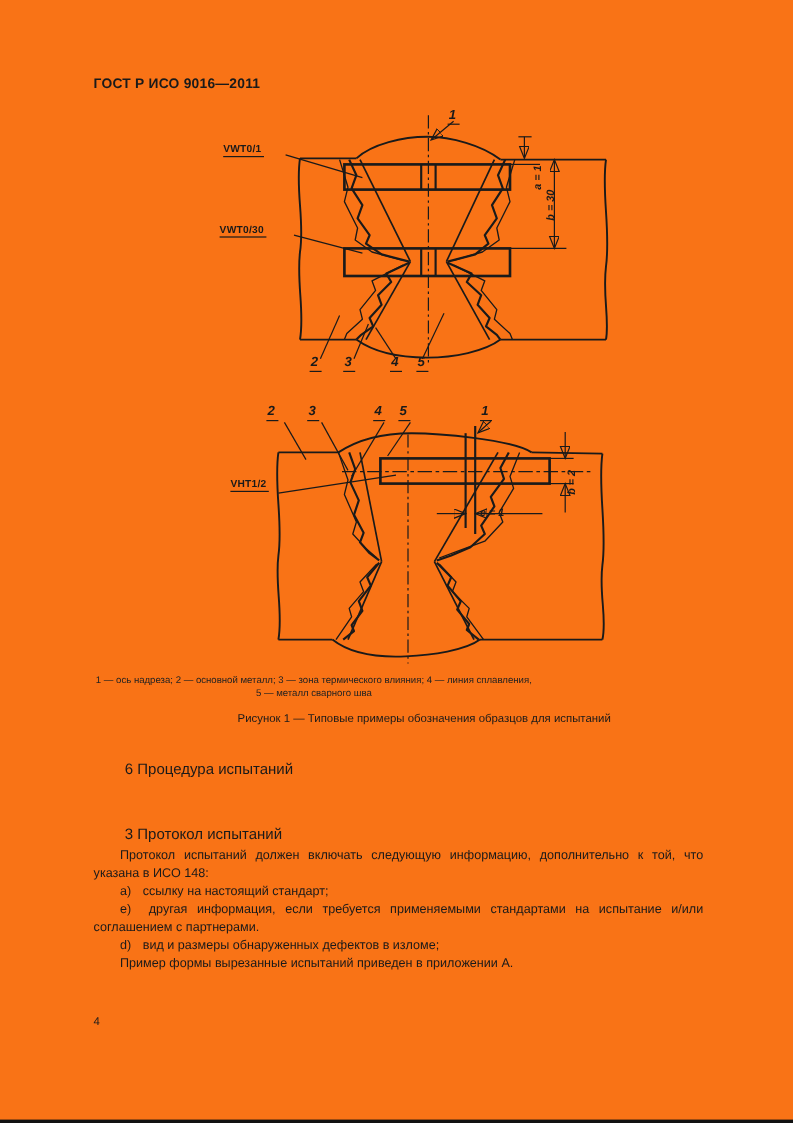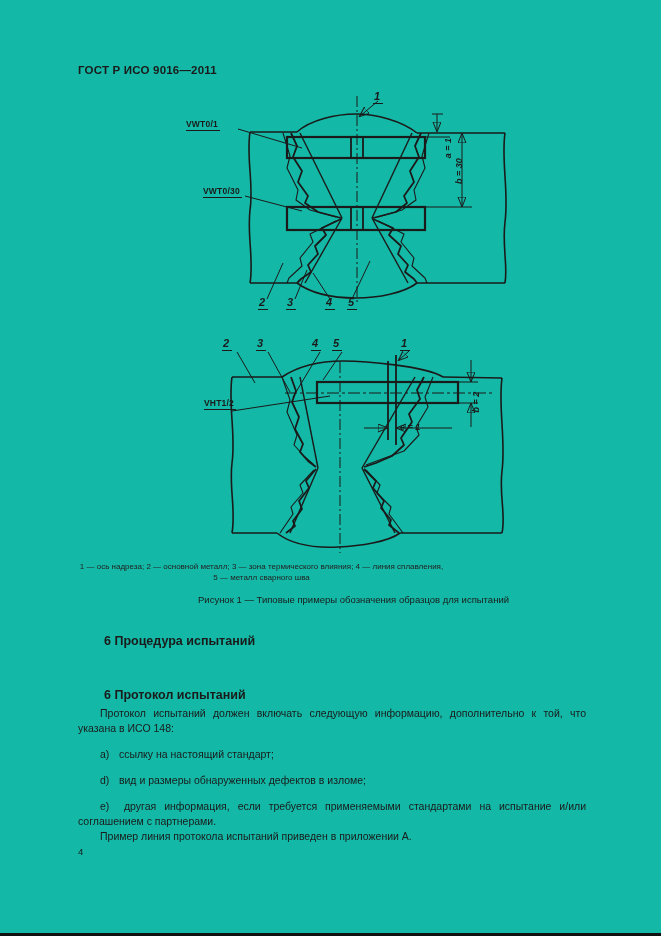--- a/index.html
+++ b/index.html
@@ -1,17 +1,17 @@
 <!DOCTYPE html>
 <html><head>
 <meta charset="utf-8">
 <style>
   html,body{margin:0;padding:0;background:#e8e8e8;}
   .page{
-    position:relative;width:661px;height:936px;background:#14b8a6;
+    position:relative;width:661px;height:936px;background:#f97316;
     font-family:"Liberation Sans",sans-serif;color:#1a1a1a;overflow:hidden;
     border-bottom:3px solid #111;
     box-sizing:border-box;
   }
   .abs{position:absolute;}
   .hdr{font-size:11.5px;font-weight:700;letter-spacing:.2px;}
   svg{position:absolute;overflow:visible;}
   svg path, svg line, svg rect, svg polyline{fill:none;stroke:#1a1a1a;}
   .speclabel{
     font-size:8.5px;font-weight:700;letter-spacing:.2px;
@@ -21,25 +21,25 @@
     font-size:11px;font-weight:700;font-style:italic;line-height:11px;
     border-bottom:1.2px solid #1a1a1a;padding:0 3px 1px 1px;
   }
   .dimtext{
     font-size:9px;font-style:italic;font-weight:700;white-space:nowrap;
     text-align:center;transform:rotate(-90deg);line-height:10px;
   }
   .dimtext-h{font-size:9px;font-style:italic;font-weight:700;white-space:nowrap;line-height:10px;}
   .legend{width:523px;text-align:center;font-size:8px;line-height:11px;color:#222;}
   .figcap{width:661px;text-align:center;font-size:9.5px;color:#1a1a1a;padding-left:23px;}
-  .h2{font-size:12.5px;font-weight:700;}
+  .h2{font-size:12.5px;font-weight:400;}
   .bodytext{font-size:10.5px;line-height:15px;width:508px;text-align:justify;}
   .para-indent{text-indent:22px;}
   .para-small-indent{text-indent:8px;}
-  .li{text-indent:22px;text-align:justify;margin-top:11px;}
+  .li{text-indent:22px;text-align:justify;}
   .li .marker{display:inline-block;text-indent:0;min-width:16px;}
   .pagenum{font-size:9.5px;}
 </style>
 </head>
 <body>
 
 <div class="page">
 
   <div class="abs hdr" style="left:78px;top:64px;">ГОСТ Р ИСО 9016—2011</div>
 
@@ -100,21 +100,21 @@
     <g stroke-width="1">
       <line x1="275" y1="49" x2="300" y2="49"></line>
       <line x1="282" y1="26" x2="293" y2="26"></line>
       <line x1="287" y1="26" x2="287" y2="43" marker-end="url(#ah1)"></line>
       <line x1="275" y1="119" x2="322" y2="119"></line>
       <line x1="312" y1="46" x2="312" y2="118" marker-start="url(#ah1)" marker-end="url(#ah1)"></line>
     </g>
   </svg>
 
   <span class="abs speclabel" style="left:186px;top:119px;">VWT0/1</span>
-  <span class="abs speclabel" style="left:183px;top:186px;margin-left:20px;">VWT0/30</span>
+  <span class="abs speclabel" style="left:183px;top:186px;">VWT0/30</span>
   <span class="abs callout" style="left:373px;top:91px;">1</span>
   <span class="abs callout" style="left:258px;top:297px;">2</span>
   <span class="abs callout" style="left:286px;top:297px;">3</span>
   <span class="abs callout" style="left:325px;top:297px;">4</span>
   <span class="abs callout" style="left:347px;top:297px;">5</span>
   <span class="abs dimtext" style="left:428px;top:143px;width:40px;">a = 1</span>
   <span class="abs dimtext" style="left:434px;top:166px;width:50px;">b = 30</span>
 
   <svg class="abs" style="left:110px;top:335px;" width="400" height="225" viewBox="0 0 400 225">
     <defs>
@@ -168,41 +168,41 @@
     <g stroke-width="1">
       <line x1="348" y1="47" x2="368" y2="47"></line>
       <line x1="348" y1="68" x2="368" y2="68"></line>
       <line x1="361" y1="25" x2="361" y2="46" marker-end="url(#ah2)"></line>
       <line x1="361" y1="69" x2="361" y2="92" marker-start="url(#ah2)"></line>
       <line x1="254" y1="93" x2="277" y2="93" marker-end="url(#ah2)"></line>
       <line x1="287" y1="93" x2="342" y2="93" marker-start="url(#ah2)"></line>
     </g>
   </svg>
 
-  <span class="abs speclabel" style="left:204px;top:398px;text-align:right;">VHT1/2</span>
+  <span class="abs speclabel" style="left:192px;top:398px;text-align:right;">VHT1/2</span>
   <span class="abs callout" style="left:222px;top:338px;">2</span>
   <span class="abs callout" style="left:256px;top:338px;">3</span>
   <span class="abs callout" style="left:311px;top:338px;">4</span>
   <span class="abs callout" style="left:332px;top:338px;">5</span>
   <span class="abs callout" style="left:400px;top:338px;">1</span>
   <span class="abs dimtext" style="left:456px;top:397px;width:40px;">b = 2</span>
   <span class="abs dimtext-h" style="left:400px;top:422px;">e = 1</span>
 
   <div class="abs legend" style="left:0;top:561px;">
     <div>1 — ось надреза; 2 — основной металл; 3 — зона термического влияния; 4 — линия сплавления,</div>
     <div>5 — металл сварного шва</div>
   </div>
   <div class="abs figcap" style="left:0;top:594px;">Рисунок  1 — Типовые примеры обозначения образцов для испытаний</div>
 
   <div class="abs h2" style="left:104px;top:634px;">6  Процедура испытаний</div>
 
-  <div class="abs h2" style="left:104px;top:688px;">6  Протокол испытаний</div>
+  <div class="abs h2" style="left:104px;top:688px;">3  Протокол испытаний</div>
   <div class="abs bodytext" style="left:78px;top:706px;">
     <div class="para-indent">Протокол испытаний должен включать следующую информацию, дополнительно к той, что указана в ИСО 148:</div>
     <div class="li"><span class="marker">a)</span> <span>ссылку на настоящий стандарт;</span></div>
+    <div class="li"><span class="marker">e)</span> <span>другая информация, если требуется применяемыми стандартами на испытание и/или соглашением с партнерами.</span></div>
     <div class="li"><span class="marker">d)</span> <span>вид и размеры обнаруженных дефектов в изломе;</span></div>
-    <div class="li"><span class="marker">e)</span> <span>другая информация, если требуется применяемыми стандартами на испытание и/или соглашением с партнерами.</span></div>
-    <div class="para-indent">Пример линия протокола испытаний приведен в приложении А.</div>
+    <div class="para-indent">Пример формы вырезанные испытаний приведен в приложении А.</div>
   </div>
 
   <div class="abs pagenum" style="left:78px;top:846px;">4</div>
 
 </div>
 
 </body></html>

